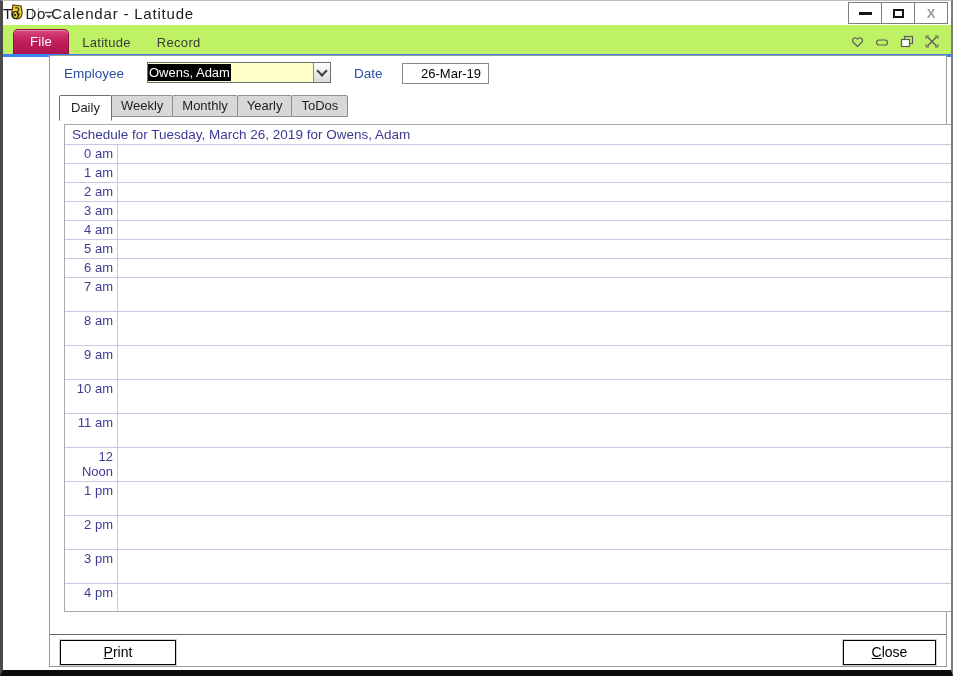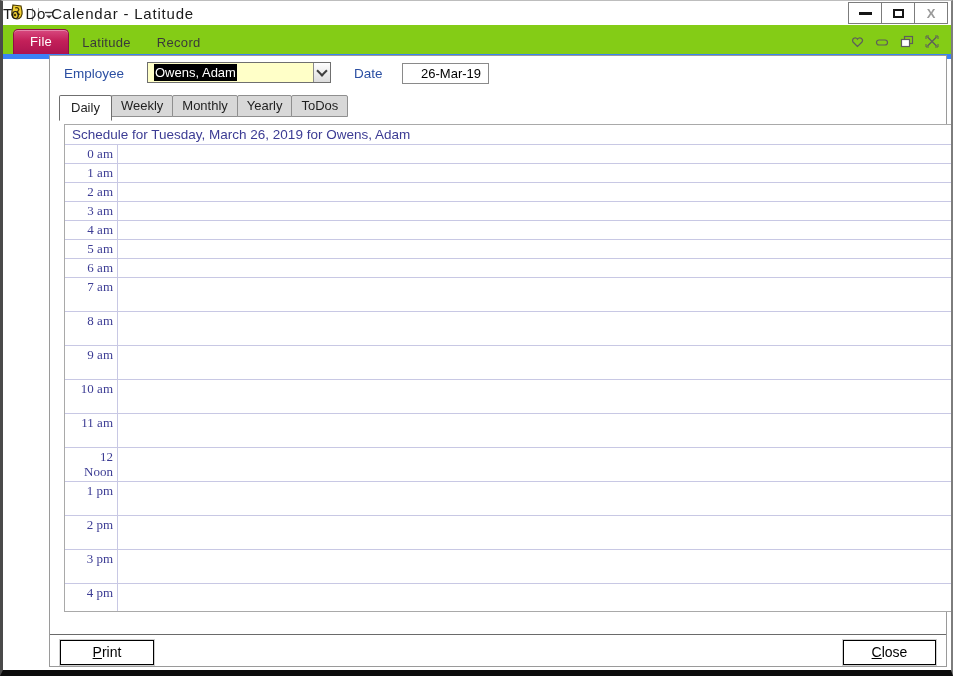--- a/index.html
+++ b/index.html
@@ -23,59 +23,59 @@
   .qat-sep{width:1px;height:13px;background:#a8a8a8;}
   .title{position:absolute;left:0;right:0;top:4px;text-align:left;
     font-size:15px;letter-spacing:.8px;color:#1b1b1b;}
   .win-controls{position:absolute;right:3px;top:1px;display:flex;}
   .win-btn{width:34px;height:22px;border:1px solid #7c7c7c;margin-left:-1px;
     background:#fff;display:flex;align-items:center;justify-content:center;box-sizing:border-box;}
   .glyph-min{width:13px;height:3px;background:#151515;}
   .glyph-max{width:11px;height:9px;border:2px solid #151515;box-sizing:border-box;}
   .glyph-close{font-size:13px;font-weight:bold;color:#9a9a9a;line-height:1;}
   
-  .ribbon-row{position:relative;height:29px;border-bottom:5px solid #3b82f6;background:#84cc16;}
+  .ribbon-row{position:relative;height:29px;border-bottom:3px solid #3b82f6;background:#bef264;}
   .ribbon-tabs{display:flex;align-items:flex-end;height:100%;padding-left:10px;}
   .ribbon-tab{font-size:13px;color:#3a3a3a;padding:0 13px;height:22px;line-height:22px;letter-spacing:.3px;}
   .ribbon-tab.active{
     background:linear-gradient(180deg,#d8497f 0%,#c32059 45%,#ad1450 100%);
     color:#fff;border:1px solid #8e0f45;border-bottom:none;border-radius:5px 5px 0 0;
     height:24px;line-height:23px;padding:0 16px;
     box-shadow:inset 0 1px 0 rgba(255,255,255,.35);
   }
   .ribbon-icons{position:absolute;right:12px;bottom:6px;display:flex;gap:11px;align-items:center;}
   .ribbon-icons svg{display:block;}
   
   .panel{position:absolute;left:6px;right:4px;top:54px;bottom:3px;
     border:1px solid #9a9a9a;background:#fff;box-sizing:border-box;margin-left:40px;}
   .emp-label{position:absolute;left:14px;top:10px;font-size:13.5px;color:var(--label-blue);}
   .combo{position:absolute;left:97px;top:6px;width:184px;height:21px;box-sizing:border-box;
     border:1px solid #6f6f6f;background:var(--combo-bg);display:flex;}
-  .combo-text{flex:1;font-size:13px;line-height:19px;padding-left:6px;white-space:nowrap;overflow:hidden;}
+  .combo-text{flex:1;font-size:13px;line-height:19px;padding-left:0;white-space:nowrap;overflow:hidden;}
   .combo-text .selected{background:#000;color:#fff;padding:1px 1px;}
   .combo-btn{width:17px;border-left:1px solid #8a8a8a;box-sizing:border-box;
     background:linear-gradient(#fefefe,#dcdcdc);display:flex;align-items:center;justify-content:center;}
   .chev-down{width:6px;height:6px;border-right:2px solid #3f3f3f;border-bottom:2px solid #3f3f3f;
     transform:rotate(45deg);margin-top:-3px;}
   .date-label{position:absolute;left:304px;top:10px;font-size:13.5px;color:var(--label-blue);}
   .date-field{position:absolute;left:352px;top:7px;width:78px;height:19px;box-sizing:content-box;
     border:1px solid #8a8a8a;background:#fff;font-size:13px;line-height:19px;
     text-align:right;padding-right:7px;color:#000;}
   
   .tabs{position:absolute;left:9px;top:39px;display:flex;align-items:flex-start;}
   .tab{font-size:13px;color:#1f1f1f;background:#d8d8d8;border:1px solid #8f8f8f;
     margin-left:-1px;padding:2px 9px 3px;border-radius:2px 2px 0 0;position:relative;}
   .tab.active{background:#fff;border-color:#6f6f6f;border-bottom-color:#fff;
     padding:4px 11px 5px;z-index:2;margin-left:0;}
   
   .sched{position:absolute;left:14px;top:68px;width:906px;height:488px;box-sizing:border-box;
     border:1px solid #a9a9a9;background:#fff;overflow:hidden;}
   .sched-header{height:19px;border-bottom:1px solid var(--grid);color:var(--sched-blue);
     font-size:13.5px;line-height:19px;padding-left:7px;}
-  .sched-grid{position:absolute;top:20px;left:0;right:17px;bottom:0;overflow:hidden;font-family:Liberation Serif, serif;}
+  .sched-grid{position:absolute;top:20px;left:0;right:17px;bottom:0;overflow:hidden;}
   .trow{position:relative;border-bottom:1px solid var(--grid);background:#fff;}
   .trow.small{height:18px;}
   .trow.large{height:33px;}
   .tlabel{position:absolute;left:0;top:0;bottom:0;width:53px;box-sizing:border-box;
     border-right:1px solid var(--grid);color:var(--sched-blue);font-size:13px;
     text-align:right;padding:1px 4px 0 0;line-height:15px;white-space:pre-line;}
   
   .sbar{position:absolute;top:0;right:0;bottom:0;width:17px;background:#fafafa;
     border-left:1px solid #e2e2ea;box-sizing:border-box;}
   .sbtn{position:absolute;left:1px;right:1px;height:16px;background:linear-gradient(#ffffff,#e6e6ec);
@@ -87,21 +87,21 @@
     border-top:5px solid #3e4468;}
   .sthumb{position:absolute;left:1px;right:1px;top:18px;height:315px;
     background:linear-gradient(90deg,#f5f5f7,#e9e9ef);border:1px solid #ababbb;box-sizing:border-box;}
   .sgrip{position:absolute;left:3px;right:3px;top:50%;margin-top:-4px;}
   .sgrip div{height:1px;background:#9a9aa6;margin-bottom:1px;}
   
   .footer-line{position:absolute;left:0;right:0;top:578px;border-top:1px solid #6a6a6a;}
   .pushbtn{position:absolute;top:584px;height:25px;box-sizing:border-box;background:#fff;
     border:1px solid #000;box-shadow:0 0 0 1px #cfcfcf;font-size:14px;text-align:center;
     line-height:23px;color:#000;}
-  .btn-print{left:10px;width:94px;}
+  .btn-print{left:10px;width:116px;}
   .btn-close{right:10px;width:93px;}
 </style>
 </head>
 <body>
 
 <div class="window">
 
   <div class="titlebar">
     <div class="qat">
       <span style="display:block;">

